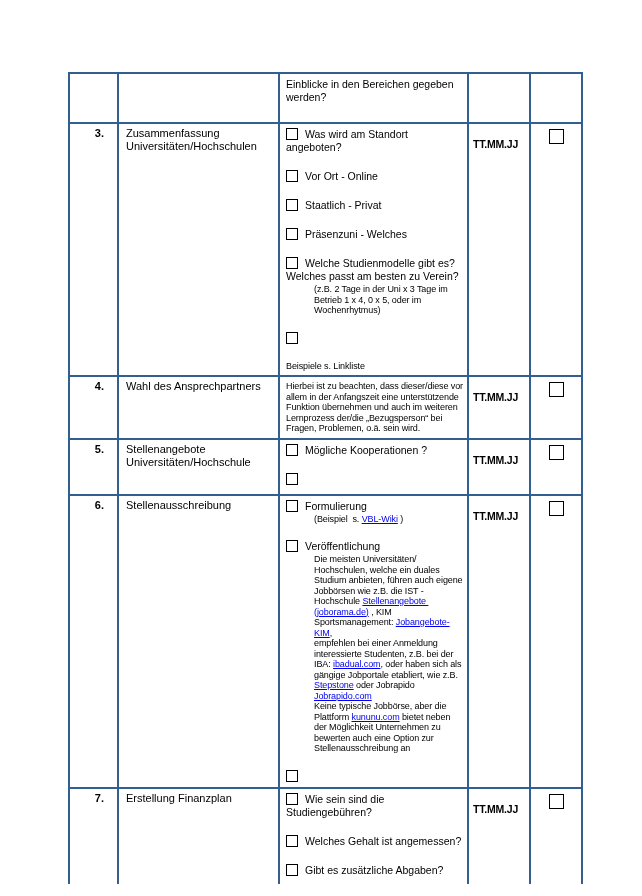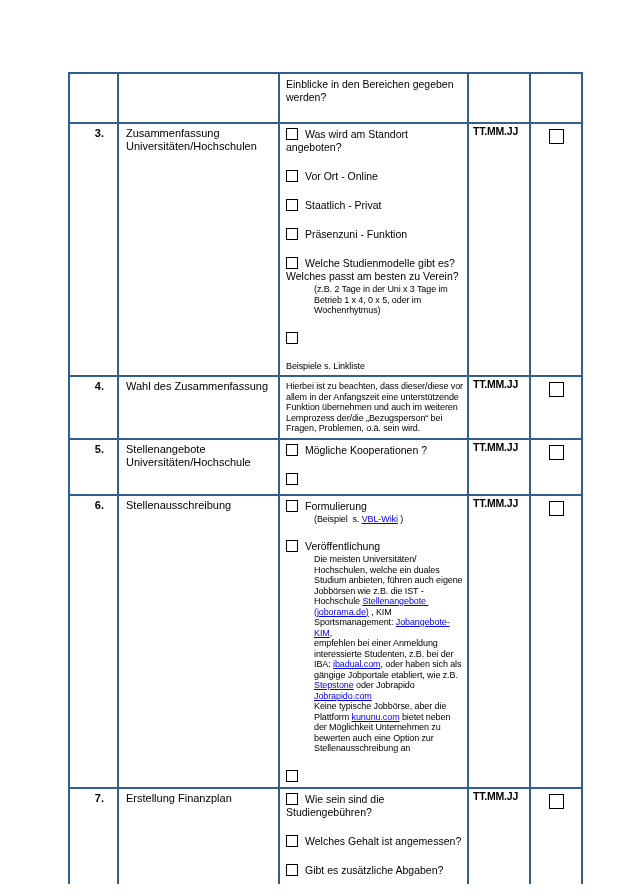--- a/index.html
+++ b/index.html
@@ -3,21 +3,21 @@
 <meta charset="utf-8">
 <style>
   html,body{margin:0;padding:0;background:#ffffff;}
   .page{position:relative;width:642px;height:884px;background:#ffffff;
         font-family:"Liberation Sans","DejaVu Sans",sans-serif;color:#000;overflow:hidden;}
   table.doc{position:absolute;left:68px;top:72px;width:513px;border-collapse:collapse;table-layout:fixed;}
   table.doc td{border:2px solid #315F8F;vertical-align:top;overflow:hidden;}
   .cell-num{text-align:right;padding:3px 13px 0 0;font-size:11px;font-weight:700;}
   .cell-task{padding:3px 4px 12px 7px;font-size:11px;line-height:13px;}
   .cell-details{padding:4px 3px 0 6px;}
-  .cell-date{padding:1px 1px 0 4px;font-size:10.5px;font-weight:700;letter-spacing:-0.2px;}
+  .cell-date{padding:14px 1px 0 4px;font-size:10.5px;font-weight:700;letter-spacing:-0.2px;}
   .cell-done{text-align:center;padding-top:5px;}
   .blk{margin:0 0 16px 0;}
   .blk:last-child{margin-bottom:4px;}
   .blk-check{font-size:10.5px;line-height:13px;}
   .blk-text.normal{font-size:10.5px;line-height:13px;}
   .small, .note, .blk-text.small{font-size:9px;line-height:10.5px;letter-spacing:-0.1px;white-space:pre-wrap;}
   .note{margin-top:1px;margin-left:28px;}
   .cb{display:inline-block;width:12px;height:12px;border:1.5px solid #000;background:#fff;
       box-sizing:border-box;vertical-align:-2px;margin-right:7px;}
   .cb-big{display:inline-block;width:15px;height:15px;border:1.5px solid #000;background:#fff;box-sizing:border-box;}
@@ -45,31 +45,31 @@
           <td class="cell cell-date"></td>
           <td class="cell cell-done"></td>
         </tr>
         <tr style="height: 227px;">
           <td class="cell cell-num">3.</td>
           <td class="cell cell-task">Zusammenfassung Universitäten/Hochschulen</td>
           <td class="cell cell-details">
             <div class="blk blk-check"><span class="cb"></span><span class="cb-label">Was wird am Standort angeboten?</span></div>
             <div class="blk blk-check"><span class="cb"></span><span class="cb-label">Vor Ort - Online</span></div>
             <div class="blk blk-check"><span class="cb"></span><span class="cb-label">Staatlich - Privat</span></div>
-            <div class="blk blk-check"><span class="cb"></span><span class="cb-label">Präsenzuni - Funktion</span></div>
+            <div class="blk blk-check"><span class="cb"></span><span class="cb-label">Präsenzuni - Welches</span></div>
             <div class="blk blk-check"><span class="cb"></span><span class="cb-label">Welche Studienmodelle gibt es? Welches passt am besten zu Verein?</span><div class="note"><span>(z.B. 2 Tage in der Uni x 3 Tage im Betrieb 1 x 4, 0 x 5, oder im Wochenrhytmus)</span></div></div>
             <div class="blk blk-check"><span class="cb"></span></div>
             <div class="blk blk-text small"><span>Beispiele s. Linkliste</span></div>
           </td>
           <td class="cell cell-date"><span>TT.MM.JJ</span></td>
           <td class="cell cell-done"><span class="cb-big"></span></td>
         </tr>
         <tr style="height: 58px;">
           <td class="cell cell-num">4.</td>
-          <td class="cell cell-task">Wahl des Zusammenfassung</td>
+          <td class="cell cell-task">Wahl des Ansprechpartners</td>
           <td class="cell cell-details">
             <div class="blk blk-text small"><span>Hierbei ist zu beachten, dass dieser/diese vor allem in der Anfangszeit eine unterstützende Funktion übernehmen und auch im weiteren Lernprozess der/die „Bezugsperson“ bei Fragen, Problemen, o.ä. sein wird.</span></div>
           </td>
           <td class="cell cell-date"><span>TT.MM.JJ</span></td>
           <td class="cell cell-done"><span class="cb-big"></span></td>
         </tr>
         <tr style="height: 56px;">
           <td class="cell cell-num">5.</td>
           <td class="cell cell-task">Stellenangebote Universitäten/Hochschule</td>
           <td class="cell cell-details">

